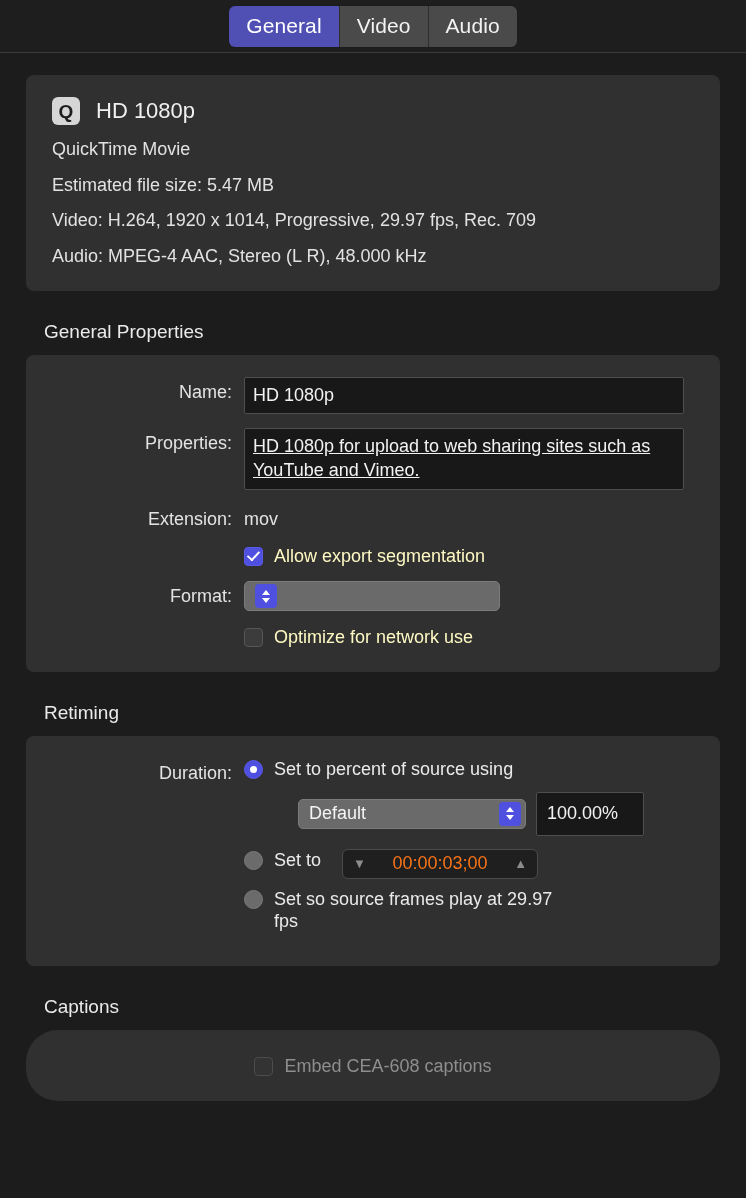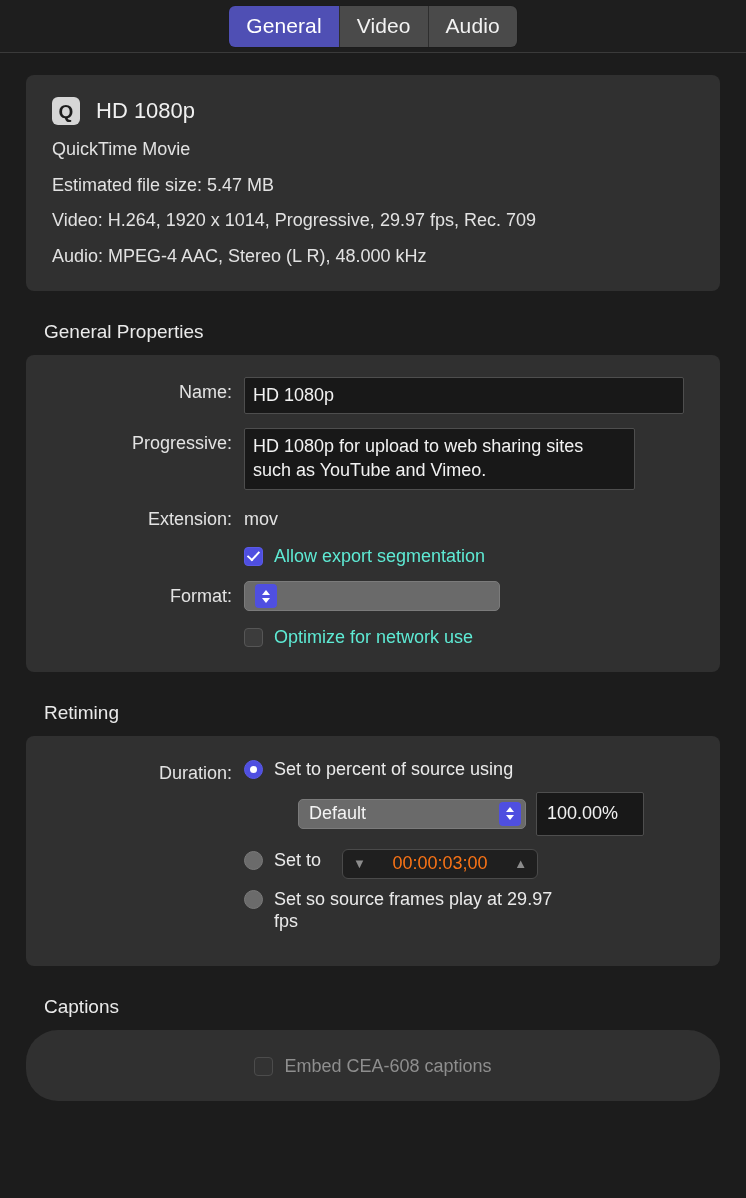--- a/index.html
+++ b/index.html
@@ -124,21 +124,21 @@
     background: #181818;
     border: 1px solid #4e4e4e;
     border-radius: 2px;
     font-size: 18px;
     color: #f2f2f2;
     padding: 5px 8px;
     box-sizing: border-box;
     line-height: 1.35;
   }
   .textfield.name { width: 440px; }
-  .textfield.desc { width: 391px; height: 62px; }
+  .textfield.desc { width: 440px; height: 62px; text-decoration: underline; }
 
   .static-value {
     font-size: 18px;
     color: #e3e3e3;
     padding-top: 5px;
   }
 
   
   .check-row {
     display: flex;
@@ -165,21 +165,21 @@
     width: 5px;
     height: 10px;
     border: solid #ffffff;
     border-width: 0 2px 2px 0;
     transform: rotate(43deg) translate(-1px,-1px);
   }
   .checkbox.off {
     background: #3c3c3c;
     border: 1px solid #565656;
   }
-  .check-label { font-size: 18px; color: #5eead4; }
+  .check-label { font-size: 18px; color: #fef9c3; }
 
   
   .popup {
     display: inline-flex;
     align-items: center;
     background: #6a6a6a;
     border: 1px solid #7b7b7b;
     border-radius: 5px;
     height: 30px;
     box-sizing: border-box;
@@ -325,21 +325,21 @@
   <div class="card">
 
     <div class="row">
       <div class="row-label">Name:</div>
       <div class="row-field">
         <div class="textfield name">HD 1080p</div>
       </div>
     </div>
 
     <div class="row">
-      <div class="row-label">Progressive:</div>
+      <div class="row-label">Properties:</div>
       <div class="row-field">
         <div class="textfield desc">HD 1080p for upload to web sharing sites such as YouTube and Vimeo.</div>
       </div>
     </div>
 
     <div class="row">
       <div class="row-label">Extension:</div>
       <div class="row-field">
         <div class="static-value">mov</div>
       </div>

